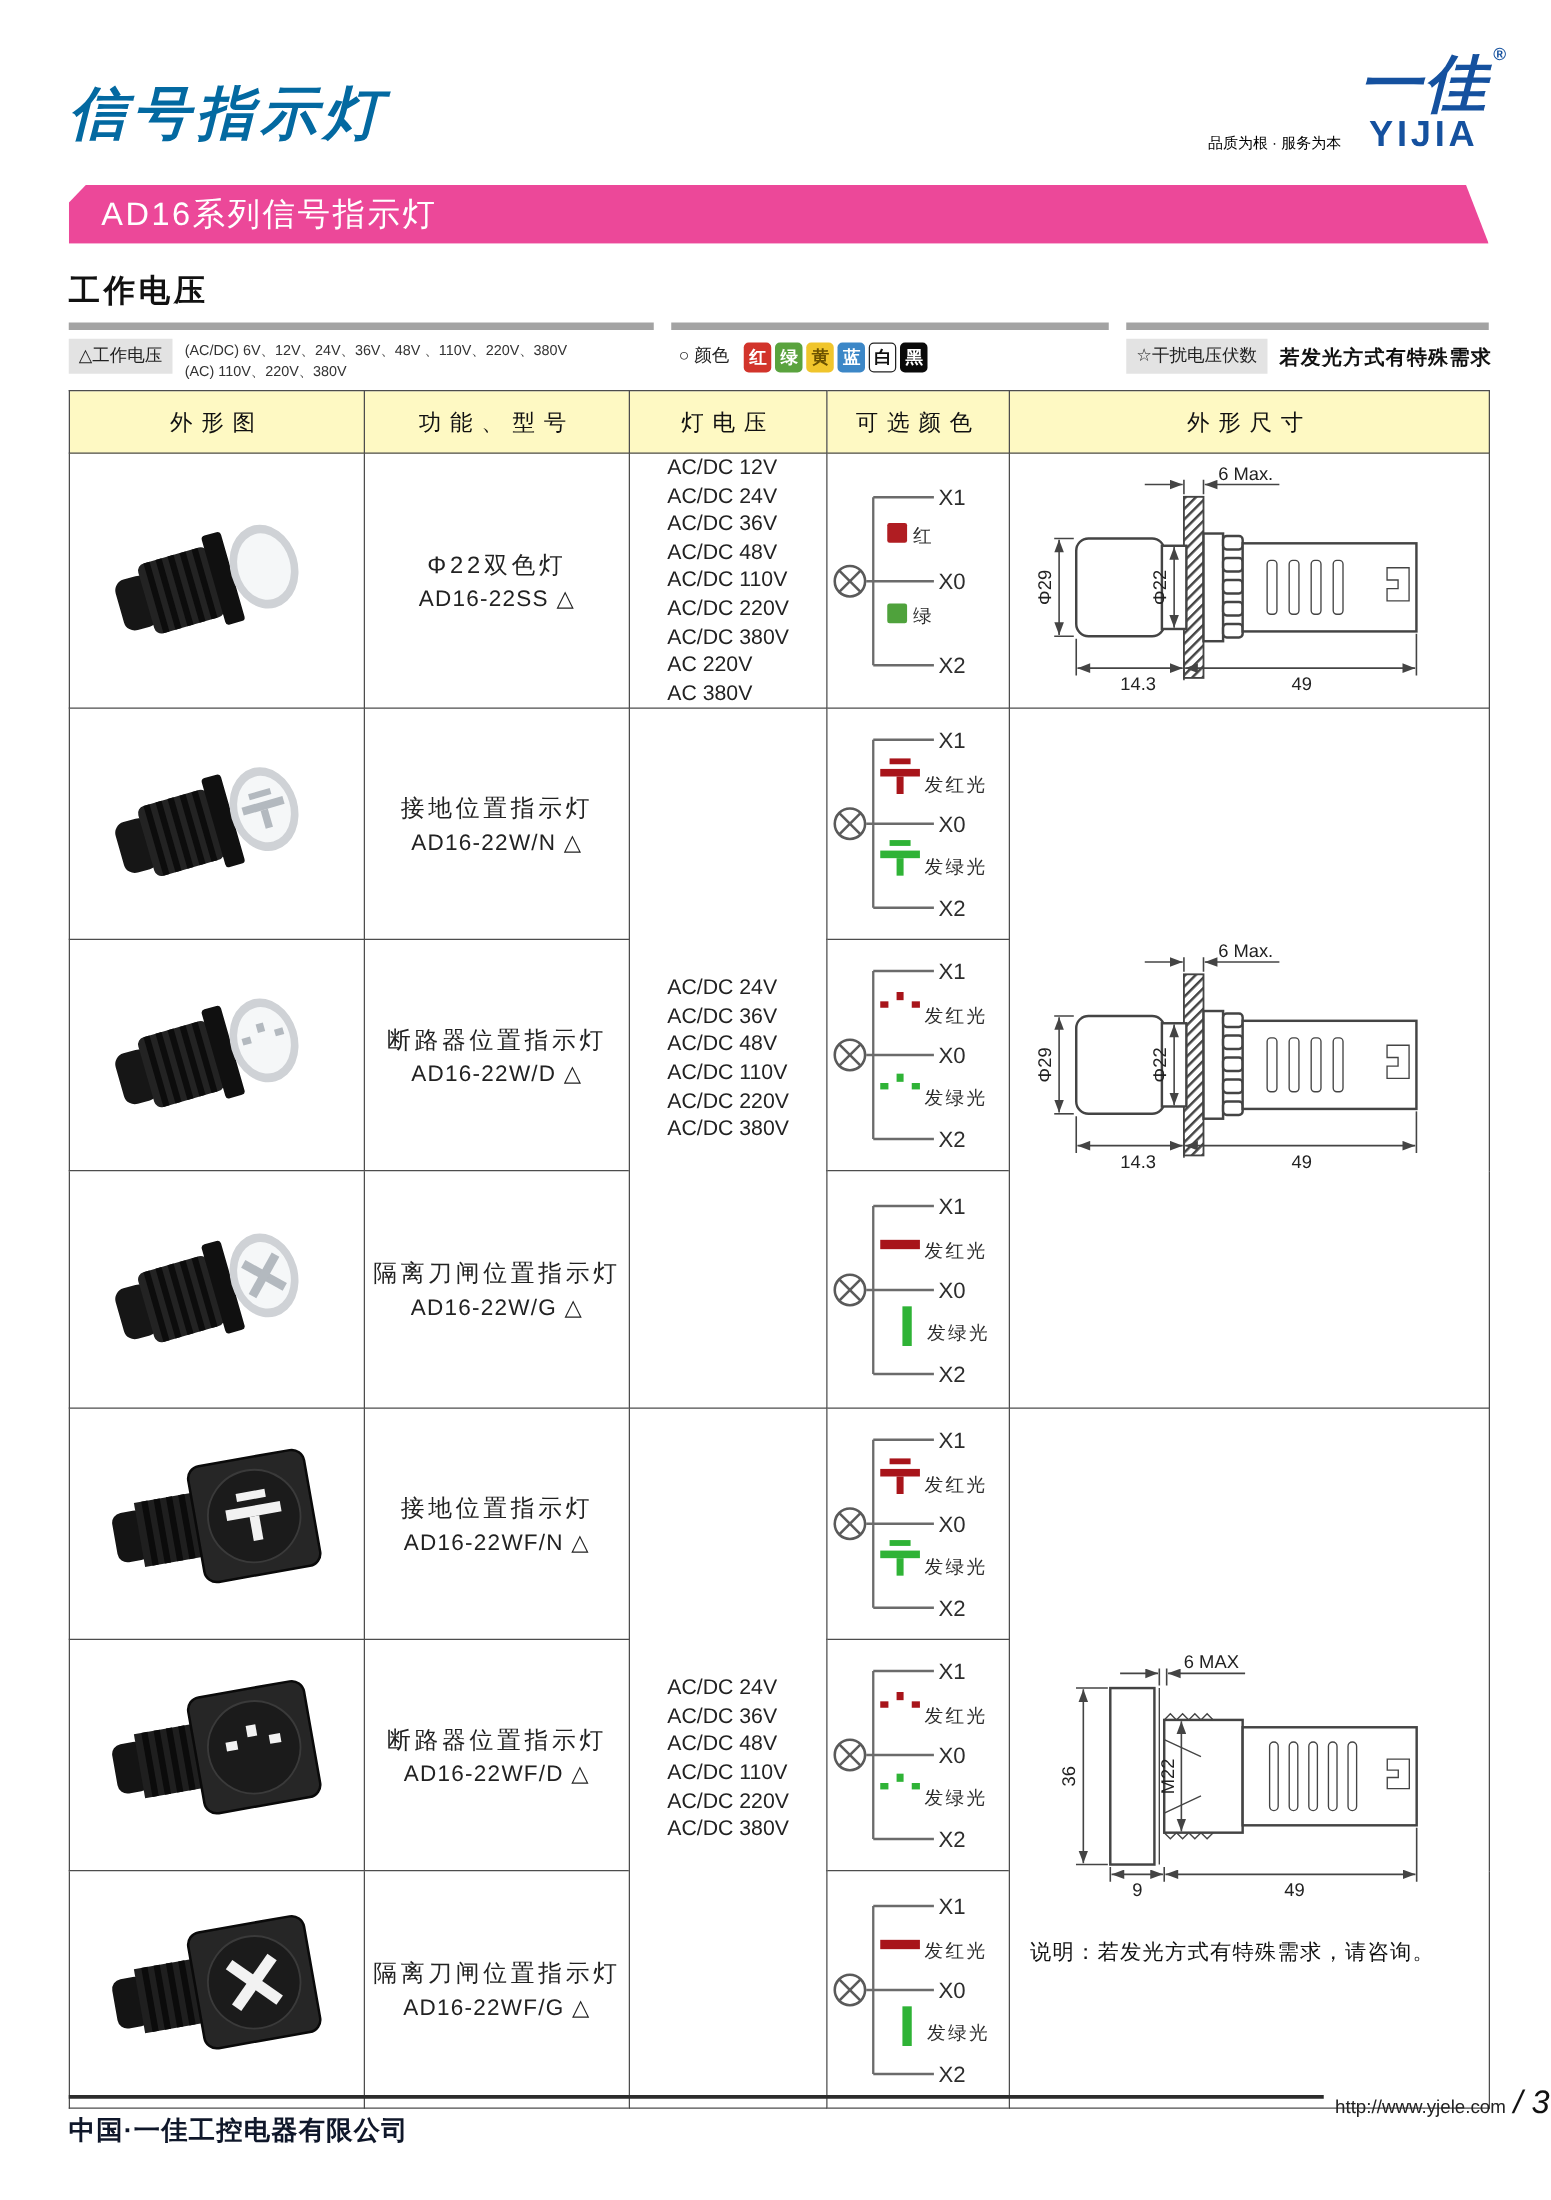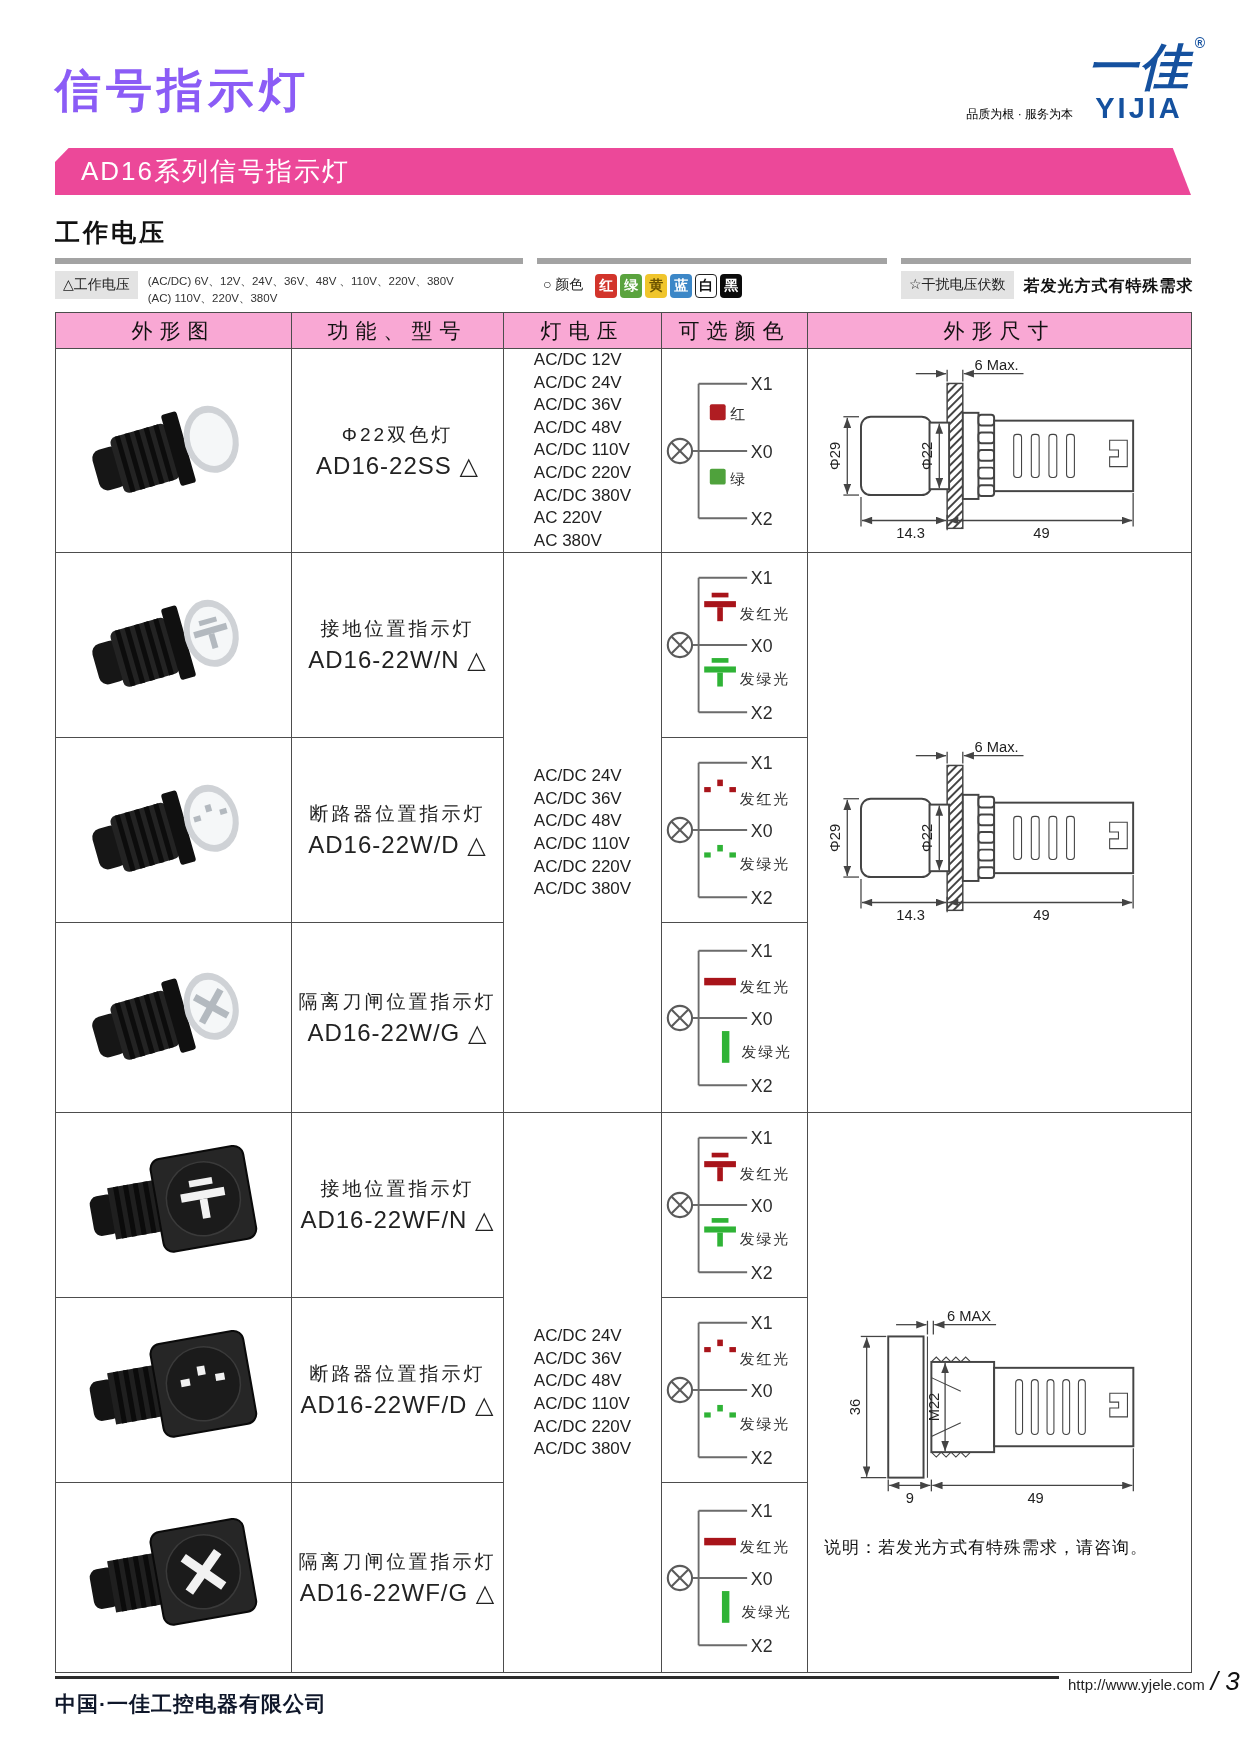--- a/index.html
+++ b/index.html
@@ -2,21 +2,21 @@
 <html style="--logoblue: #15519f; --symred: #a8141a; --symgreen: #2fb336; --sqred: #b01d22; --sqgreen: #4fa23c;"><head>
 <meta charset="utf-8">
 <style>
   * { margin:0; padding:0; box-sizing:border-box; }
   html,body { background:#fff; }
   body { font-family:"Liberation Sans","DejaVu Sans",sans-serif; color:#222; }
   .page { position:relative; width:1241px; height:1760px; background:#fff; overflow:hidden; }
 
   
   .hdr { position:absolute; top:42px; left:55px; right:50px; height:100px; }
-  .page-title { font-size:46px; font-weight:bold; color:#8b5cf6; letter-spacing:5px; position:absolute; left:0; top:18px; }
+  .page-title { font-size:46px; font-weight:bold; color:#0369a1; letter-spacing:5px; position:absolute; left:0; top:18px;font-style:italic; }
   .brand { position:absolute; right:0; top:0; display:flex; align-items:flex-end; gap:14px; }
   .slogan { font-size:12px; color:#000000; }
   .logo-block { text-align:center; line-height:1; }
   .logo-cn { font-size:50px; font-weight:900; color:var(--logoblue); letter-spacing:2px; position:relative; font-style:italic; }
   .logo-cn sup { font-size:14px; font-style:normal; position:absolute; top:-6px; right:-16px; color:var(--logoblue); }
   .logo-en { font-size:29px; font-weight:900; color:var(--logoblue); letter-spacing:3px; margin-top:2px; }
 
   
   .banner { position:absolute; top:148px; left:55px; width:1136px; height:47px; background:#ec4899;
             clip-path:polygon(0 30%, 1.2% 0, 98.4% 0, 100% 100%, 0 100%);
@@ -35,24 +35,24 @@
   .lg-colorlabel { font-size:14px; padding:5px 2px 5px 6px; white-space:nowrap; }
   .chips { display:flex; gap:3px; padding-top:3px; }
   .chip { width:22px; height:24px; border-radius:4px; display:flex; align-items:center; justify-content:center;
           font-size:14px; font-weight:bold; }
   .chip.white { border:1.5px solid #222; }
   .lg-bold { font-size:16px; font-weight:bold; color:#111; padding-top:5px; letter-spacing:1px; white-space:nowrap; }
 
   
   table.ptable { position:absolute; top:312px; left:55px; width:1136px; border-collapse:collapse; table-layout:fixed; }
   .ptable th, .ptable td { border:1.6px solid #4d4d4d; }
-  .ptable th { background:#f9a8d4; height:36px; font-size:21px; font-weight:normal; letter-spacing:7px; color:#111; }
+  .ptable th { background:#fef9c3; height:50px; font-size:18px; font-weight:normal; letter-spacing:7px; color:#111; }
   .ptable td { text-align:center; vertical-align:middle; }
   .func-line1 { font-size:19px; letter-spacing:3px; color:#222; }
-  .func-line2 { font-size:24px; letter-spacing:1px; color:#222; margin-top:4px; }
+  .func-line2 { font-size:18px; letter-spacing:1px; color:#222; margin-top:4px; }
   .vlist { display:inline-block; text-align:left; font-size:17px; line-height:1.33; color:#222; }
   .photo { display:block; margin:0 auto; }
   .circ { display:block; margin:0 auto; }
   .circ .wire { stroke:#6b6b6b; stroke-width:2; fill:none; }
   .circ text { fill:#2d2d2d; font-size:19px; }
   .circ text.ct { font-size:16px; letter-spacing:2px; }
   .fill-red { fill:var(--symred); }
   .fill-green { fill:var(--symgreen); }
   .sq-red { fill:var(--sqred); }
   .sq-green { fill:var(--sqgreen); }

